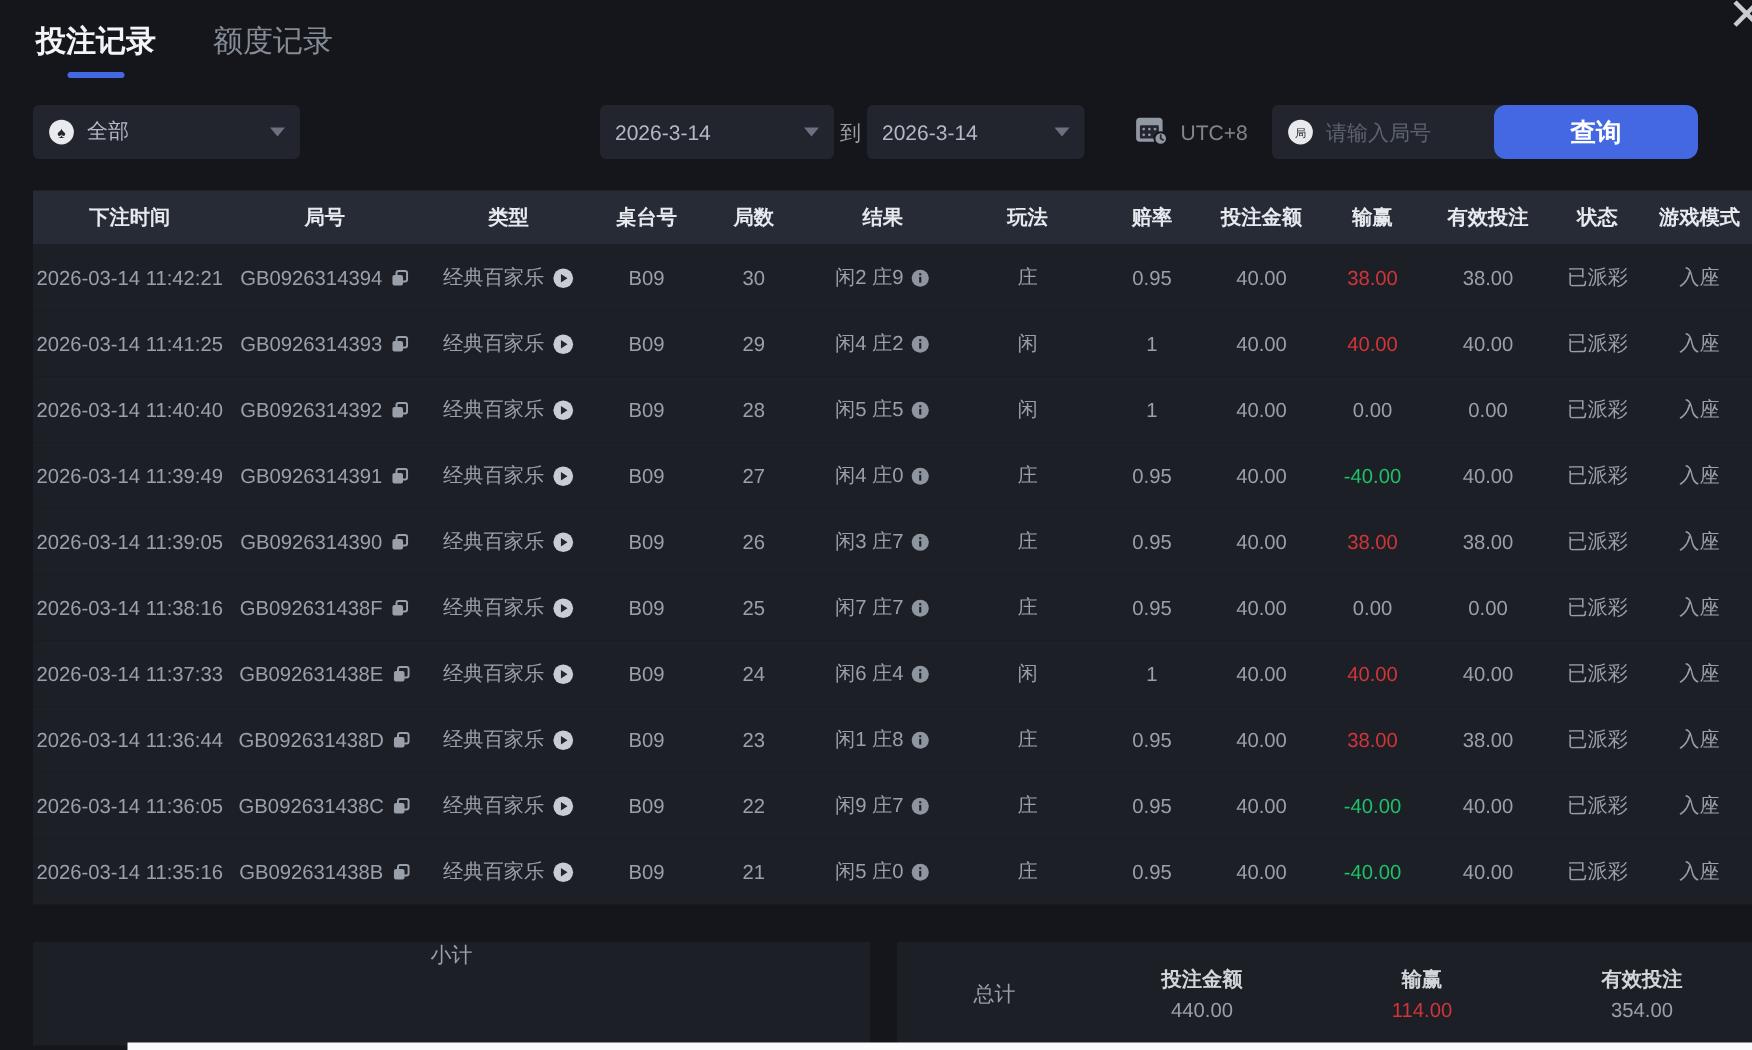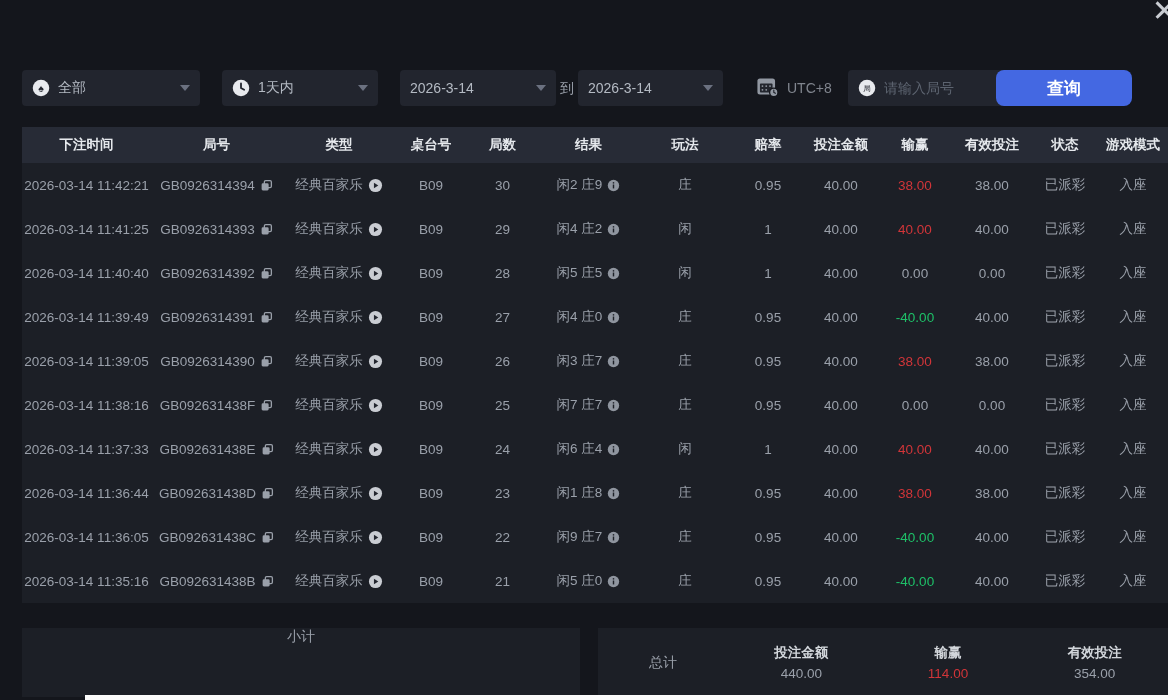--- a/index.html
+++ b/index.html
@@ -58,42 +58,42 @@
   .sum-col{flex:1;display:flex;flex-direction:column;align-items:center;gap:4px;}
   .sum-col .k{font-size:13.5px;color:#d2d6db;font-weight:bold;}
   .sum-col .v{font-size:13.5px;color:#9aa0aa;}
   .sum-col .v.red{color:var(--win);}
   .bottom-strip{position:absolute;left:85px;right:0;bottom:0;height:5px;background:#fbfbfb;}
 </style>
 </head>
 <body>
 
 <div class="topbar">
+  <div class="tabs">
+    <div class="tab active">
+      <span class="tab-label">投注记录</span>
+      <div class="tab-underline"></div>
+    </div>
+    <div class="tab">
+      <span class="tab-label">额度记录</span>
+      <div class="tab-underline"></div>
+    </div>
+  </div>
   <div class="close-btn">✕</div>
 </div>
 
 <div class="filters">
   <div class="control" id="f-type">
     <span class="cicon">
       <svg width="18" height="18" viewBox="0 0 24 24">
           <circle cx="12" cy="12" r="11" fill="#e8eaee"></circle>
           <text x="12" y="17" font-size="14" text-anchor="middle" fill="#22252e">♠</text>
         </svg>
     </span>
     <span>全部</span>
-    <span class="caret"></span>
-  </div>
-  <div class="control" id="f-range">
-    <span class="cicon">
-      <svg width="18" height="18" viewBox="0 0 24 24">
-          <circle cx="12" cy="12" r="11" fill="#e8eaee"></circle>
-          <path d="M12 6v6l4.2 2.4" stroke="#22252e" stroke-width="2.4" fill="none" stroke-linecap="round"></path>
-        </svg>
-    </span>
-    <span>1天内</span>
     <span class="caret"></span>
   </div>
   <div class="control" id="f-date-from">
     <span>2026-3-14</span>
     <span class="caret"></span>
   </div>
   <div id="f-to">到</div>
   <div class="control" id="f-date-to">
     <span>2026-3-14</span>
     <span class="caret"></span>

